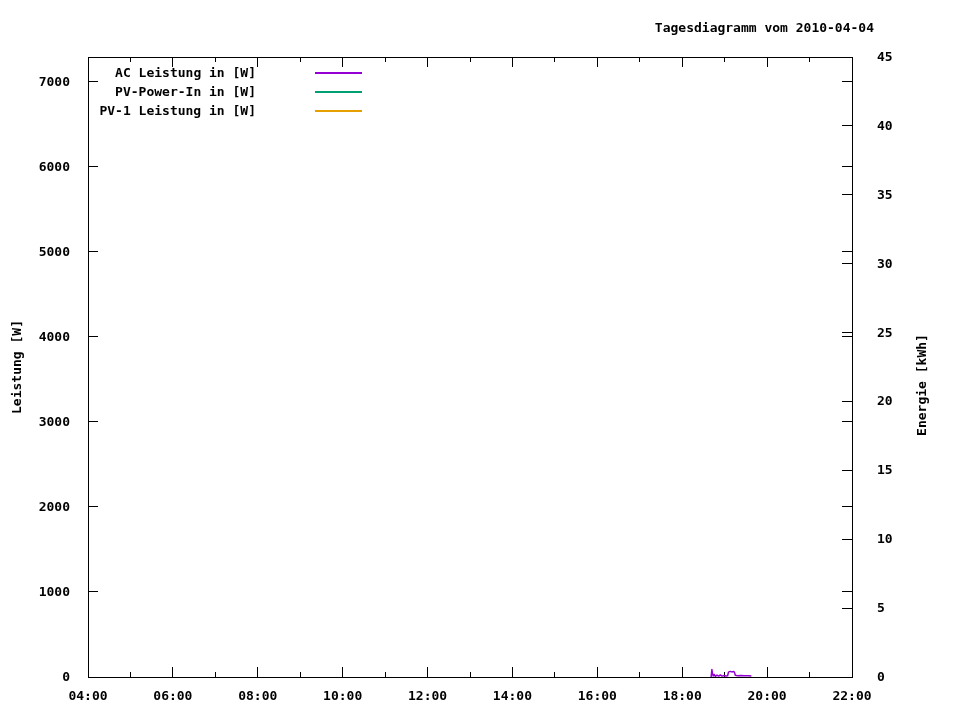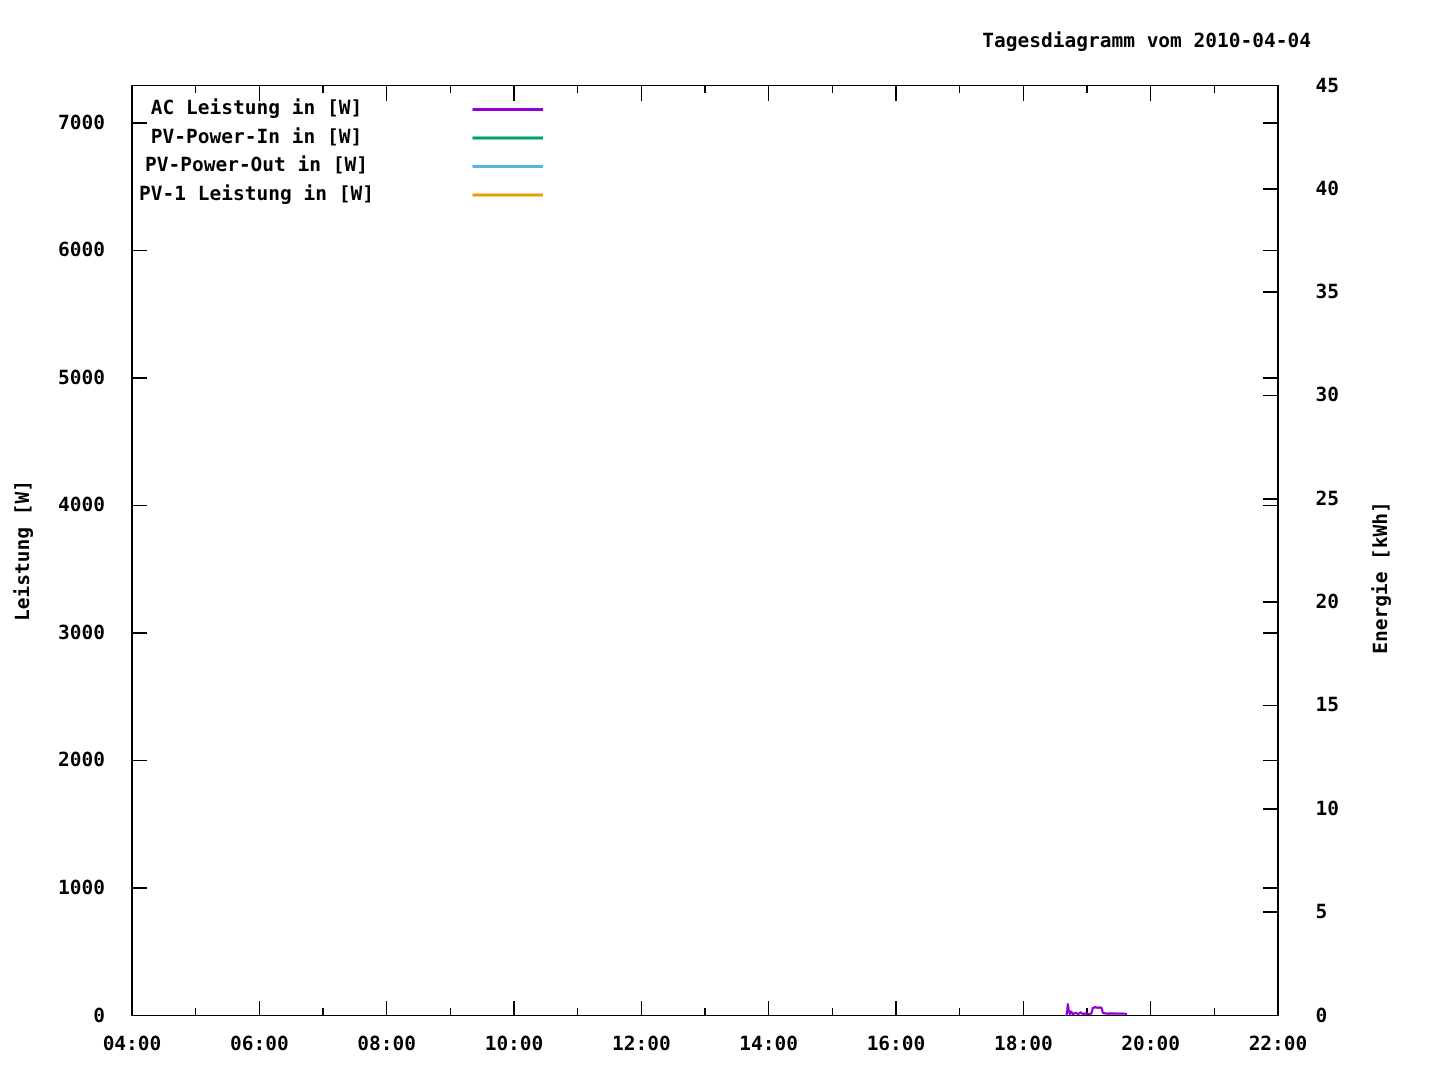--- a/index.html
+++ b/index.html
@@ -13,21 +13,21 @@
     font:bold 13px "DejaVu Sans Mono",monospace;
   }
   .ylab-left{left:16px;top:367px;transform:translate(-50%,-50%) rotate(-90deg);}
   .ylab-right{left:921px;top:385px;transform:translate(-50%,-50%) rotate(-90deg);}
   #plot{position:absolute;left:0;top:0;}
   #plot text{font:bold 13px "DejaVu Sans Mono",monospace;fill:#000;}
   #plot line, #plot rect{shape-rendering:crispEdges;}
   .legend{position:absolute;left:86px;top:63px;}
   .legend-row{display:flex;align-items:center;height:19px;}
   .legend-label{
-    display:inline-block;width:170px;text-align:center;
+    display:inline-block;width:170px;text-align:right;
     font:bold 13px "DejaVu Sans Mono",monospace;white-space:pre;
   }
   .legend-line{display:inline-block;margin-left:59px;width:47px;height:2px;background:#000;}
 </style>
 </head>
 <body>
 
 <div class="title">Tagesdiagramm vom 2010-04-04</div>
 
 <div class="ylab ylab-left">Leistung [W]</div>
@@ -133,20 +133,16 @@
 <div class="legend">
   <div class="legend-row">
     <span class="legend-label">AC Leistung in [W]</span>
     <span class="legend-line" style="background: rgb(148, 0, 211);"></span>
   </div>
   <div class="legend-row">
     <span class="legend-label">PV-Power-In in [W]</span>
     <span class="legend-line" style="background: rgb(0, 158, 115);"></span>
   </div>
   <div class="legend-row">
-    <span class="legend-label">PV-Power-Out in [W]</span>
-    <span class="legend-line" style="background: rgb(86, 180, 233);"></span>
-  </div>
-  <div class="legend-row">
     <span class="legend-label">PV-1 Leistung in [W]</span>
     <span class="legend-line" style="background: rgb(230, 159, 0);"></span>
   </div>
 </div>
 
 </body></html>

